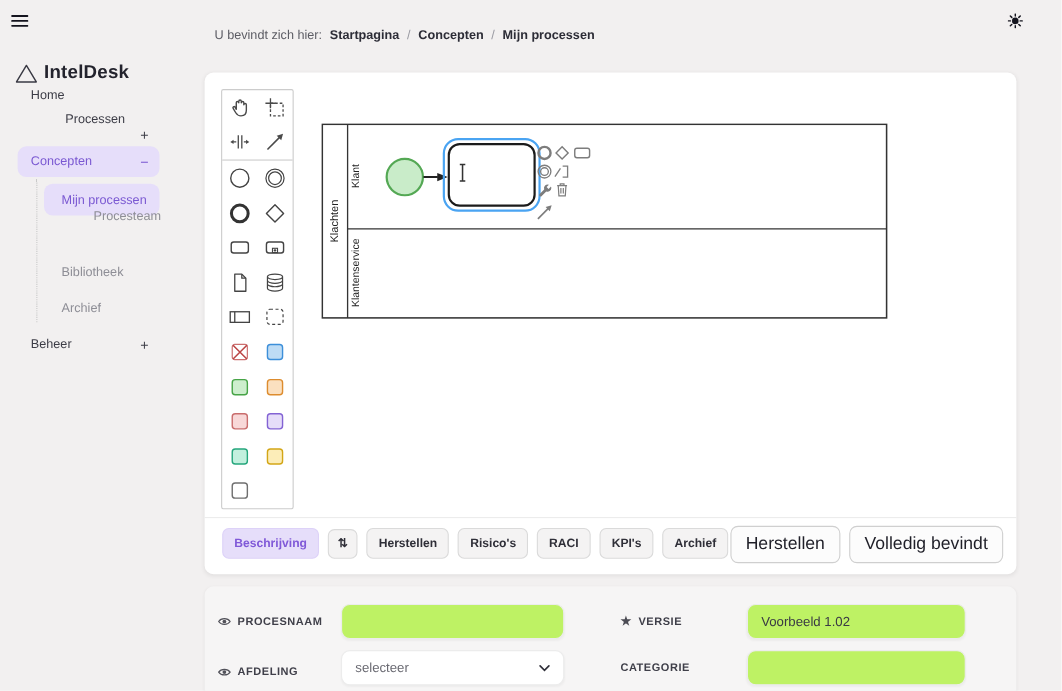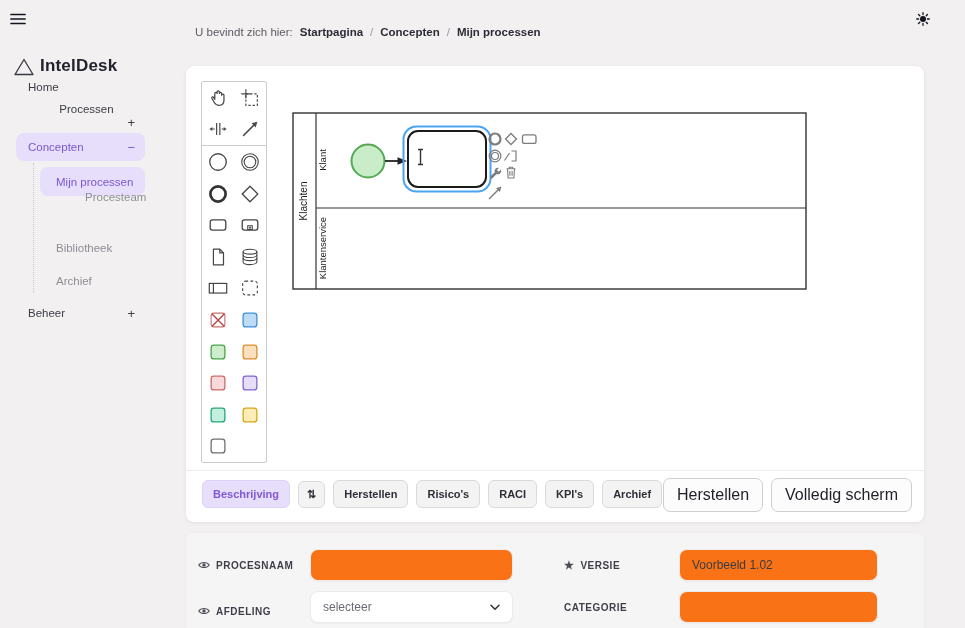--- a/index.html
+++ b/index.html
@@ -48,21 +48,21 @@
   .tabrow { position:absolute; left:16px; top:413px; height:30px; display:flex; align-items:center; gap:8px; }
   .tab { font-size:11px; font-weight:600; color:#2f2f38; background:#f4f3f3; border:1px solid #dadada; border-radius:6px; padding:7px 10px; cursor:pointer; white-space:nowrap; }
   .tab.active { background:#e6defa; border-color:#ddd2f8; color:#8059d8; }
   .tab.iconbtn { padding:7px 8px; font-size:11px; line-height:11px; }
   .actionrow { position:absolute; right:12px; top:412px; display:flex; gap:8px; }
   .abtn { font-size:16px; font-weight:400; color:#1f1f28; background:#fcfcfc; border:1px solid #cfcfcf; border-radius:7px; padding:7px 13px; cursor:pointer; white-space:nowrap; }
 
   
   .frow-label { position:absolute; display:flex; align-items:center; gap:6px; font-size:10px; font-weight:700; letter-spacing:.5px; color:#3f3f49; }
   .fstar { font-size:11px; color:#4c4c54; line-height:10px; }
-  .finput { position:absolute; height:32px; background:#f97316; border:1px solid #ececec; border-radius:8px; box-shadow:0 1px 2px rgba(0,0,0,.04); font-family:"Liberation Sans",sans-serif; font-size:12px; color:#3a3a44; padding:0 12px; outline:none; }
+  .finput { position:absolute; height:32px; background:#bef264; border:1px solid #ececec; border-radius:8px; box-shadow:0 1px 2px rgba(0,0,0,.04); font-family:"Liberation Sans",sans-serif; font-size:12px; color:#3a3a44; padding:0 12px; outline:none; }
   .fselect { position:absolute; height:32px; background:#fff; border:1px solid #ececec; border-radius:8px; box-shadow:0 1px 2px rgba(0,0,0,.04); display:flex; align-items:center; padding:0 12px; font-size:12px; color:#6a6a72; cursor:pointer; }
   .fselect .chev { margin-left:auto; }
 </style>
 </head>
 <body>
 
 <div class="topbar">
   <svg class="hamburger" viewBox="0 0 16 12">
     <path d="M1 1.5 h14 M1 6 h14 M1 10.5 h14" stroke="#14141e" stroke-width="1.7" stroke-linecap="round"></path>
   </svg>
@@ -319,21 +319,21 @@
     <div class="tab active">Beschrijving</div>
     <div class="tab iconbtn"><span>⇅</span></div>
     <div class="tab">Herstellen</div>
     <div class="tab">Risico's</div>
     <div class="tab">RACI</div>
     <div class="tab">KPI's</div>
     <div class="tab">Archief</div>
   </div>
   <div class="actionrow">
     <button class="abtn">Herstellen</button>
-    <button class="abtn">Volledig scherm</button>
+    <button class="abtn">Volledig bevindt</button>
   </div>
 </div>
 
 <div class="card2">
 
   <div class="frow-label" style="left:12px; top:16px; height:32px;">
     <svg width="12" height="10" viewBox="0 0 12 9">
       <path d="M.8 4.5 C2.9 1.1 9.1 1.1 11.2 4.5 C9.1 7.9 2.9 7.9 .8 4.5 Z" fill="none" stroke="#52525a" stroke-width="1.1"></path>
       <circle cx="6" cy="4.5" r="1.7" fill="#52525a"></circle>
     </svg>

